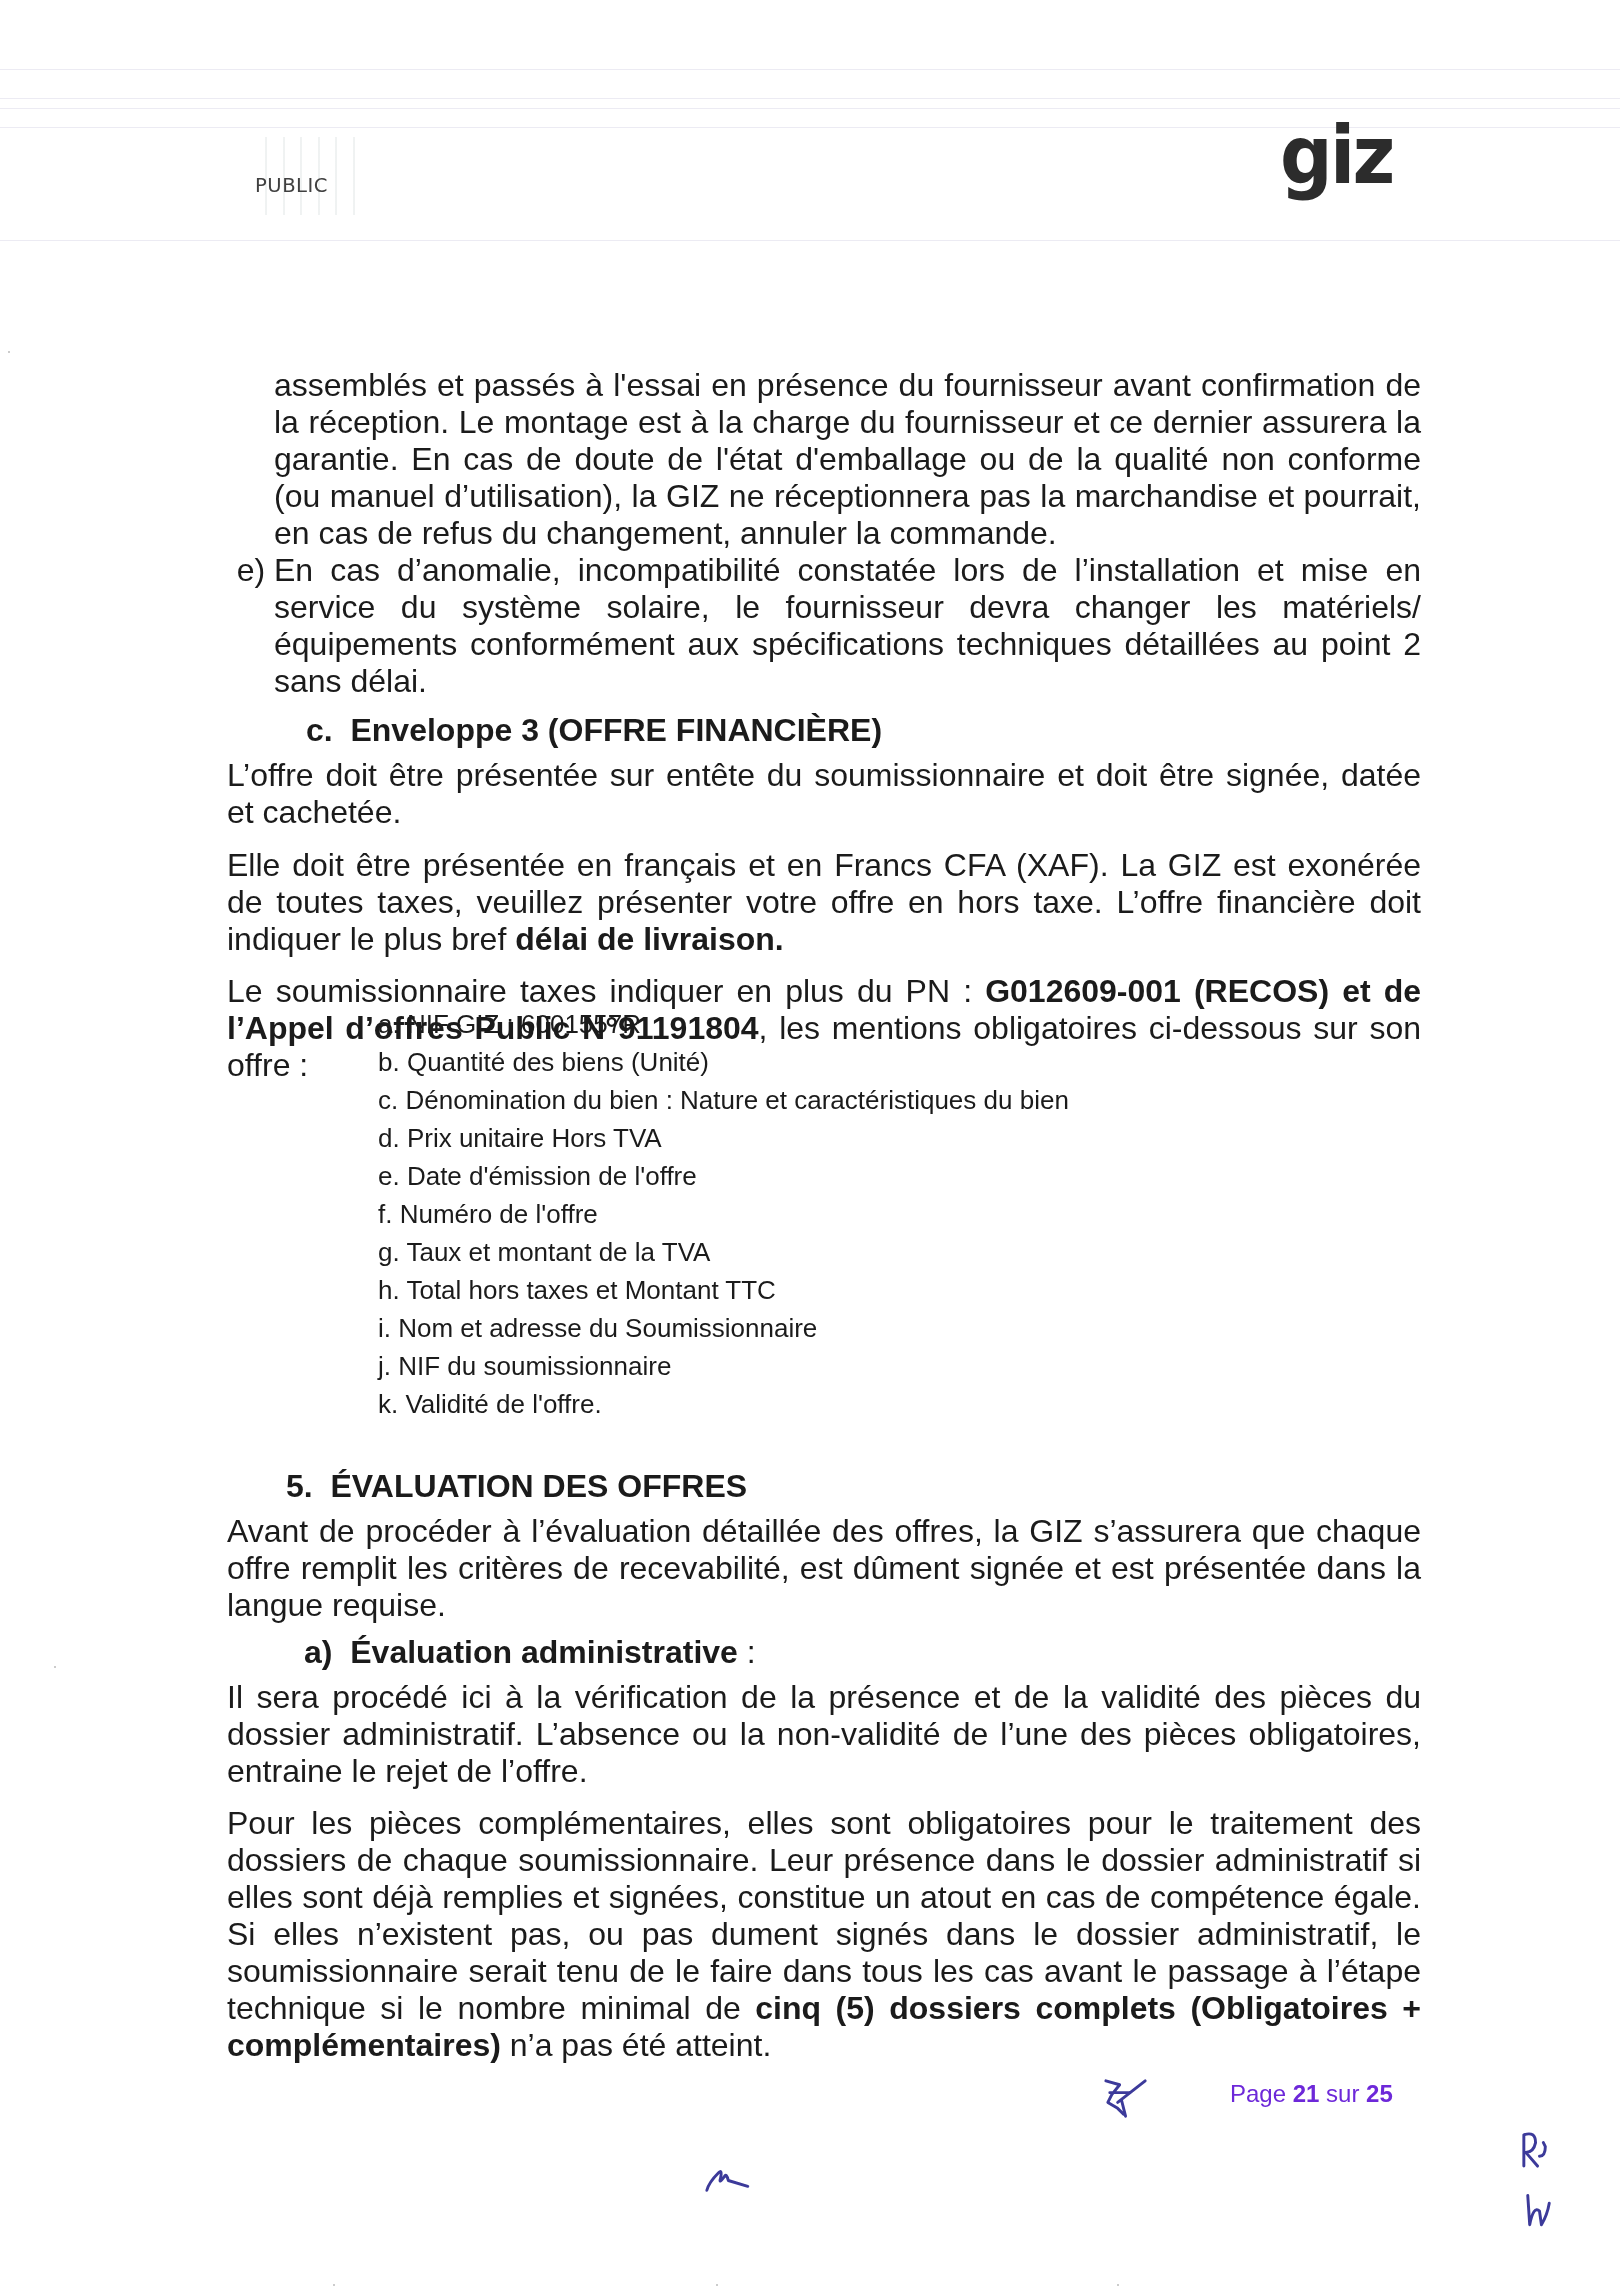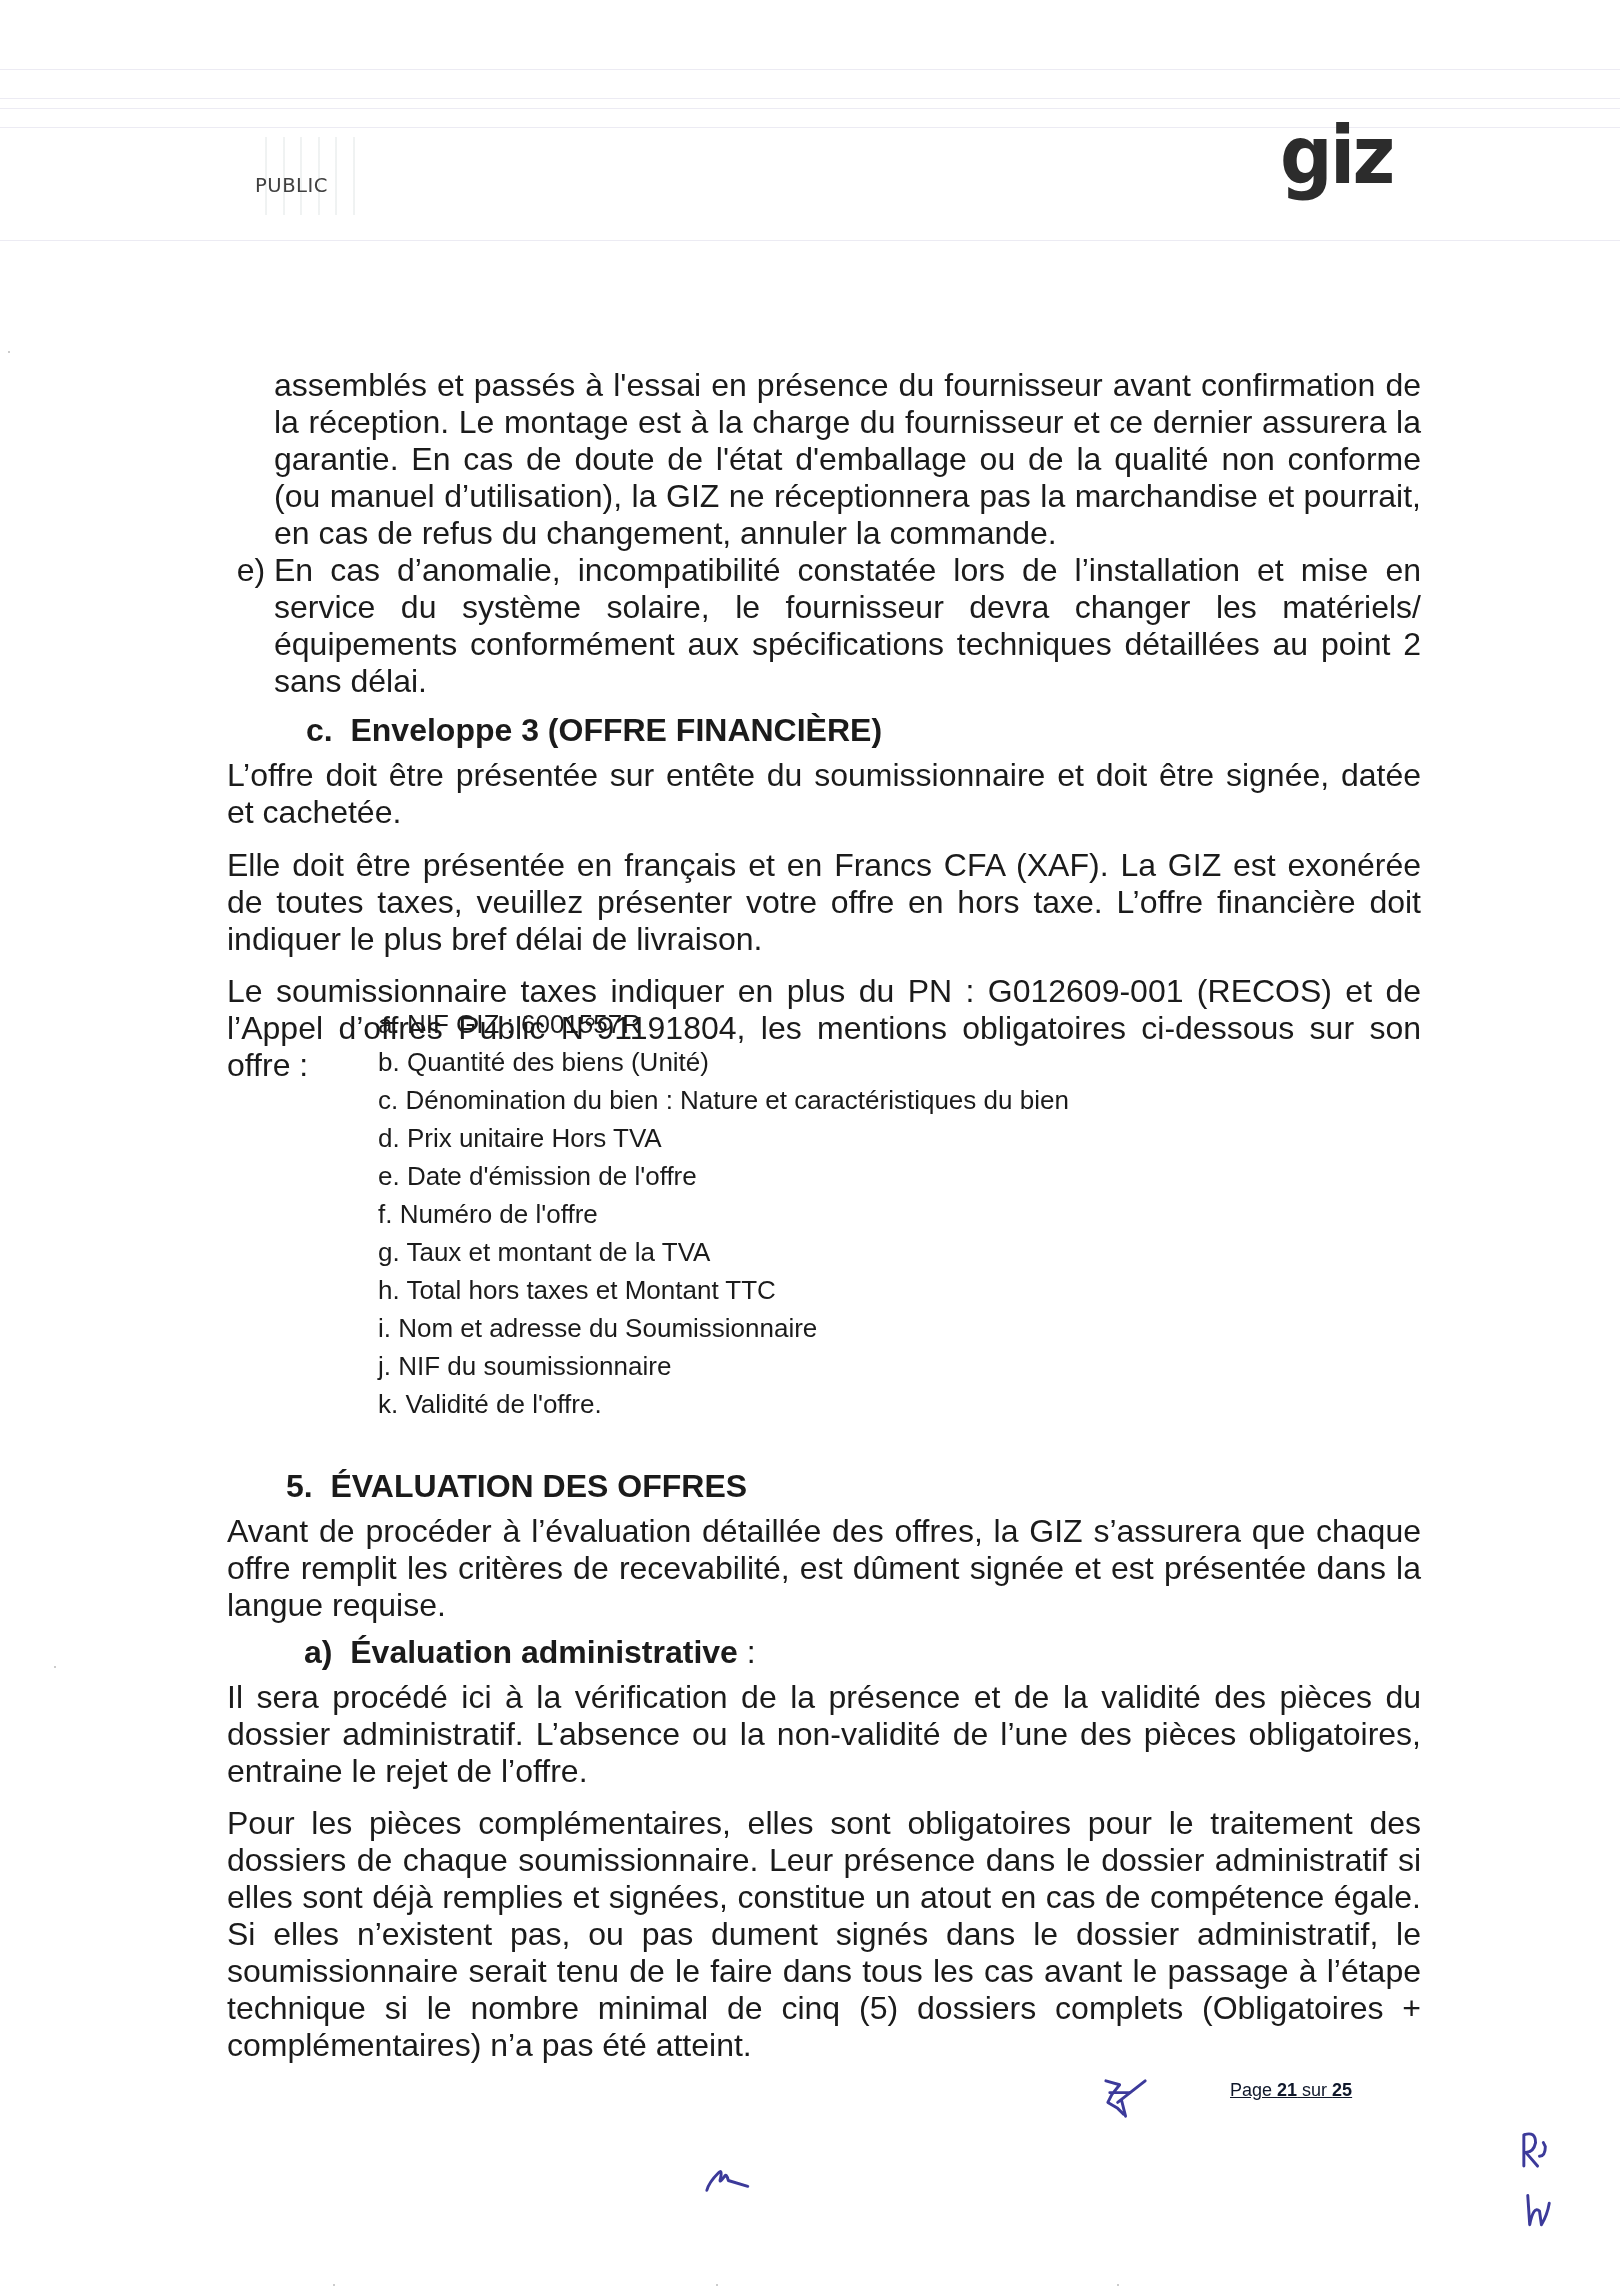--- a/index.html
+++ b/index.html
@@ -7,24 +7,24 @@
     .scan-line { position: absolute; left: 0; width: 1620px; height: 1px; background: #ecebf3; }
     .header-public { position: absolute; left: 255px; top: 174px; font-family: "DejaVu Sans", sans-serif; font-size: 19.6px; letter-spacing: 0.5px; color: #404040; }
     .header-logo { position: absolute; left: 1280px; top: 116px; font-family: "DejaVu Sans", sans-serif; font-weight: bold; font-size: 80px; color: #2c2c2c; letter-spacing: -2.9px; line-height: 1; transform: scaleX(0.92); transform-origin: left top; }
     .faint-mark { position: absolute; left: 265px; top: 137px; width: 93px; height: 78px; opacity: 0.15; background: repeating-linear-gradient(90deg, #9aa 0 2px, transparent 2px 17.6px); }
     .page-text { position: absolute; left: 227px; width: 1194px; font-size: 32px; line-height: 37px; }
     .para { text-align: justify; text-align-last: left; margin: 0; }
     .para-indent { padding-left: 47px; }
     .list-e { position: relative; padding-left: 47px; }
     .list-e .marker { position: absolute; left: 9.8px; top: 0; }
     .heading { font-weight: bold; margin: 8px; }
-    .b { font-weight: normal; }
+    .b { font-weight: bold; }
     .mentions { position: absolute; left: 378px; font-size: 26px; line-height: 38px; }
     .mentions div { white-space: nowrap; }
-    .footer-page { position: absolute; left: 1230px; top: 2080px; font-size: 18px; color: #0f172a; text-decoration: underline; }
+    .footer-page { position: absolute; left: 1230px; top: 2080px; font-size: 24px; color: #6d28d9; }
     .sig { position: absolute; }
     .sig path { fill: none; stroke: #3c3a9a; stroke-width: 3; stroke-linecap: round; stroke-linejoin: round; }
     .dot { position: absolute; width: 2px; height: 2px; background: #bbb; border-radius: 1px; }
   </style>
 </head>
 <body>
 
 <div class="scan-line" style="top:69px"></div>
 <div class="scan-line" style="top:98px"></div>
 <div class="scan-line" style="top:108px"></div>

